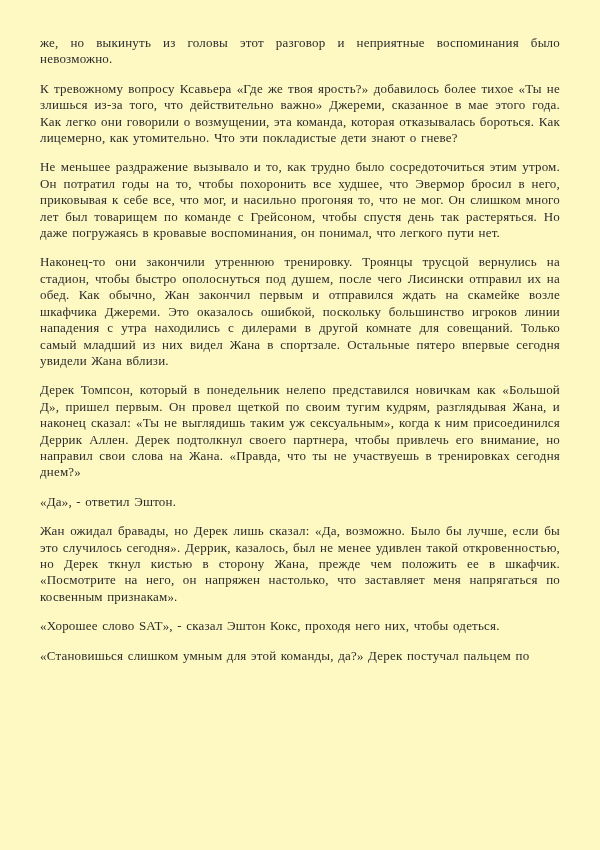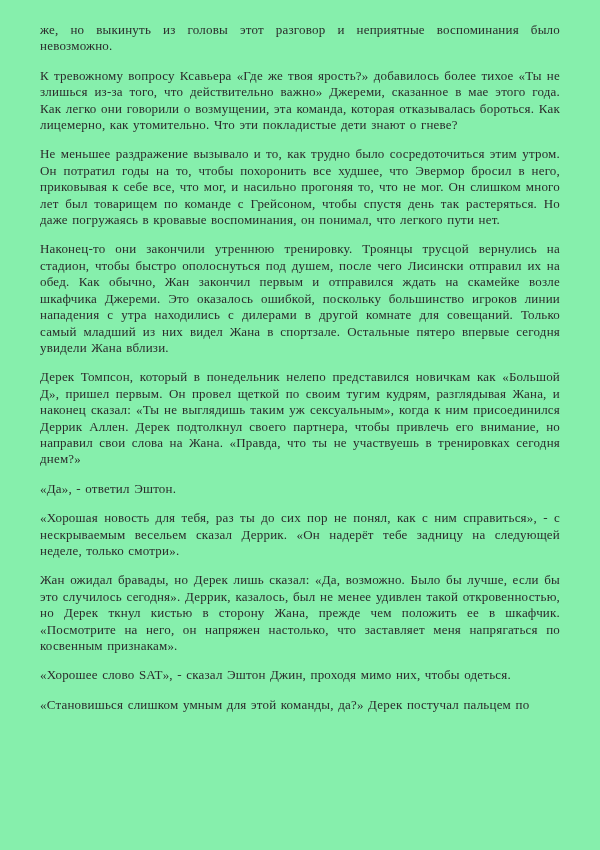--- a/index.html
+++ b/index.html
@@ -11,22 +11,22 @@
       width: 600px;
       height: 850px;
       overflow: hidden;
       font-family: "Liberation Serif", "DejaVu Serif", serif;
       color: #2b2b2b;
     }
     .page {
       box-sizing: border-box;
       width: 600px;
       height: 850px;
-      padding: 22px 40px 30px 40px;
-      background: #86efac;
+      padding: 35px 40px 30px 40px;
+      background: #fef9c3;
     }
     .page p {
       margin: 0 0 13px 0;
       font-size: 13px;
       line-height: 16.4px;
       text-align: justify;
       text-justify: inter-word;
       letter-spacing: 0.2px;
       word-spacing: 1px;
     }
@@ -37,17 +37,16 @@
 </head>
 <body>
 
 <div class="page">
   <p>же, но выкинуть из головы этот разговор и неприятные воспоминания было невозможно.</p>
   <p>К тревожному вопросу Ксавьера «Где же твоя ярость?» добавилось более тихое «Ты не злишься из-за того, что действительно важно» Джереми, сказанное в мае этого года. Как легко они говорили о возмущении, эта команда, которая отказывалась бороться. Как лицемерно, как утомительно. Что эти покладистые дети знают о гневе?</p>
   <p>Не меньшее раздражение вызывало и то, как трудно было сосредоточиться этим утром. Он потратил годы на то, чтобы похоронить все худшее, что Эвермор бросил в него, приковывая к себе все, что мог, и насильно прогоняя то, что не мог. Он слишком много лет был товарищем по команде с Грейсоном, чтобы спустя день так растеряться. Но даже погружаясь в кровавые воспоминания, он понимал, что легкого пути нет.</p>
   <p>Наконец-то они закончили утреннюю тренировку. Троянцы трусцой вернулись на стадион, чтобы быстро ополоснуться под душем, после чего Лисински отправил их на обед. Как обычно, Жан закончил первым и отправился ждать на скамейке возле шкафчика Джереми. Это оказалось ошибкой, поскольку большинство игроков линии нападения с утра находились с дилерами в другой комнате для совещаний. Только самый младший из них видел Жана в спортзале. Остальные пятеро впервые сегодня увидели Жана вблизи.</p>
   <p>Дерек Томпсон, который в понедельник нелепо представился новичкам как «Большой Д», пришел первым. Он провел щеткой по своим тугим кудрям, разглядывая Жана, и наконец сказал: «Ты не выглядишь таким уж сексуальным», когда к ним присоединился Деррик Аллен. Дерек подтолкнул своего партнера, чтобы привлечь его внимание, но направил свои слова на Жана. «Правда, что ты не участвуешь в тренировках сегодня днем?»</p>
   <p>«Да», - ответил Эштон.</p>
-  <p>«Хорошая новость для тебя, раз ты до сих пор не понял, как с ним справиться», - с нескрываемым весельем сказал Деррик. «Он надерёт тебе задницу на следующей неделе, только смотри».</p>
   <p>Жан ожидал бравады, но Дерек лишь сказал: «Да, возможно. Было бы лучше, если бы это случилось сегодня». Деррик, казалось, был не менее удивлен такой откровенностью, но Дерек ткнул кистью в сторону Жана, прежде чем положить ее в шкафчик. «Посмотрите на него, он напряжен настолько, что заставляет меня напрягаться по косвенным признакам».</p>
-  <p>«Хорошее слово SAT», - сказал Эштон Джин, проходя мимо них, чтобы одеться.</p>
+  <p>«Хорошее слово SAT», - сказал Эштон Кокс, проходя него них, чтобы одеться.</p>
   <p>«Становишься слишком умным для этой команды, да?» Дерек постучал пальцем по</p>
 </div>
 
 </body></html>

